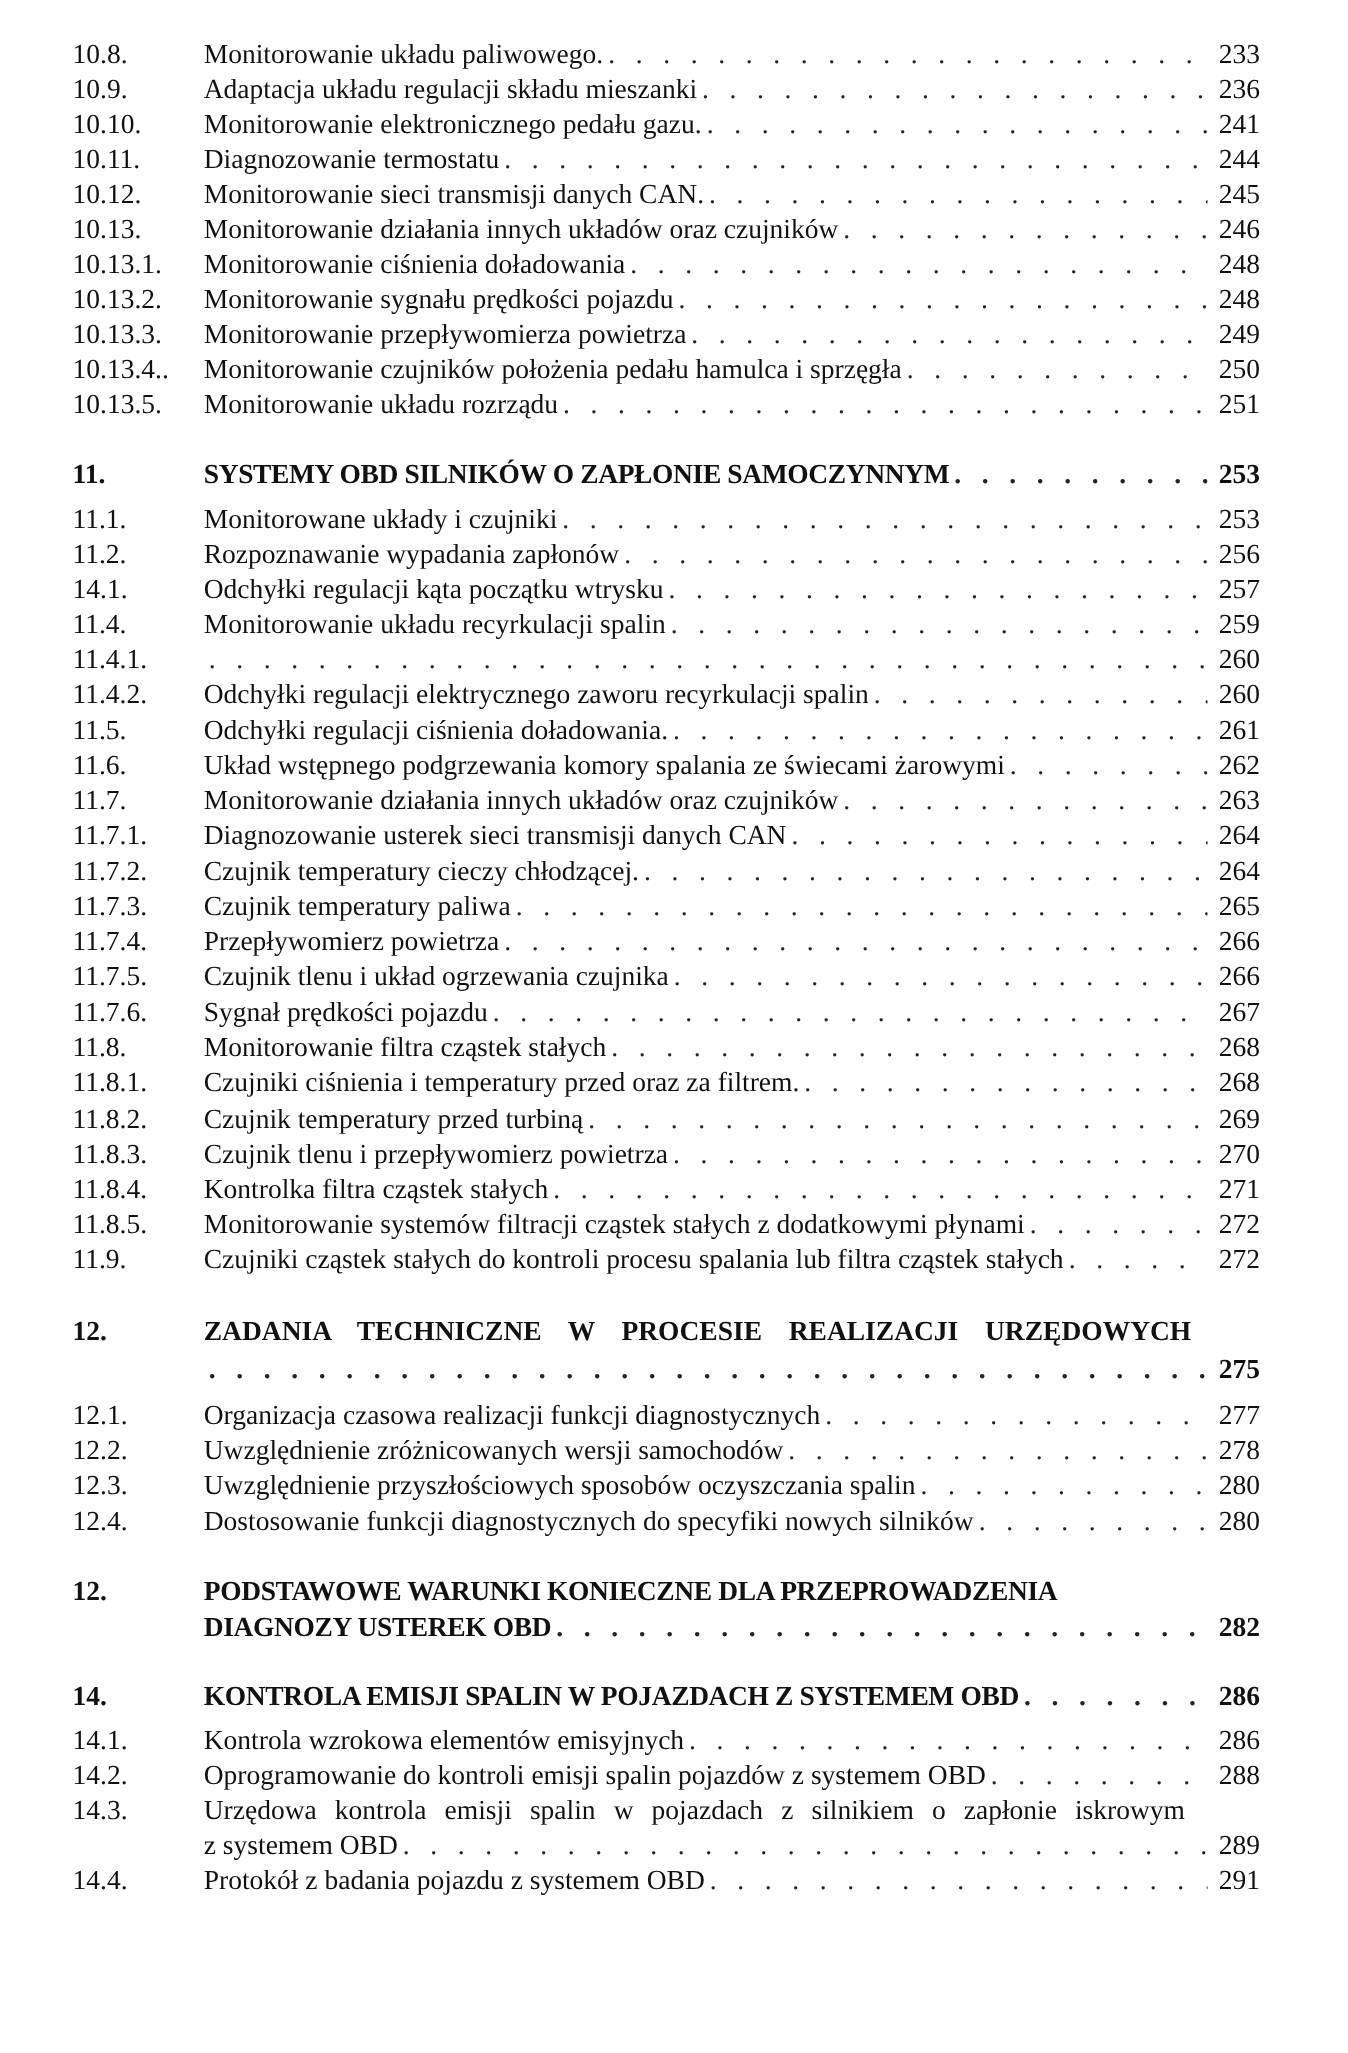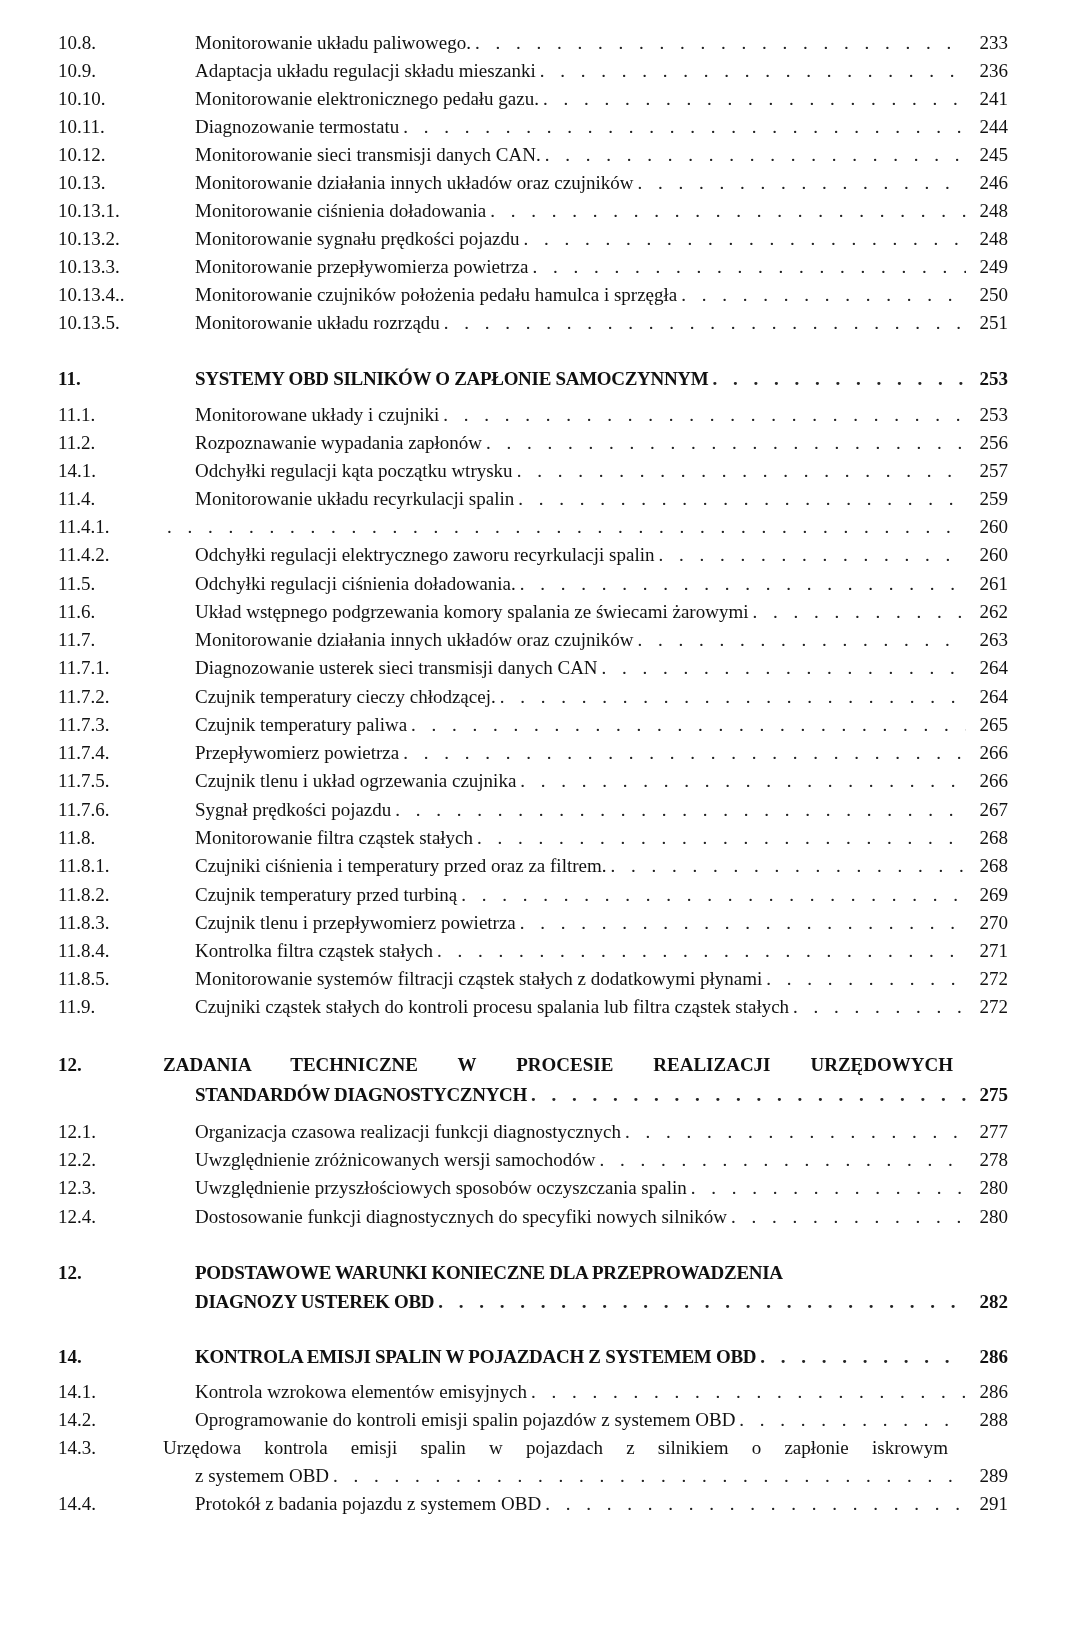--- a/index.html
+++ b/index.html
@@ -4,28 +4,28 @@
   <style>
     html, body { margin: 0; padding: 0; background: #ffffff; }
     body {
       width: 1078px; height: 1642px; position: relative; overflow: hidden;
       font-family: "Liberation Serif", "DejaVu Serif", serif;
       color: #111111;
     }
     .toc { position: absolute; left: 0; top: 0; width: 1078px; }
     .row {
       position: absolute; left: 58px; width: 950px; height: 29px;
-      font-size: 19px; line-height: 29px; white-space: nowrap;
+      font-size: 22px; line-height: 29px; white-space: nowrap;
     }
     .num { position: absolute; left: 0; top: 0; }
     .title-wrap {
       position: absolute; left: 105px; right: 0; top: 0;
       display: flex; align-items: baseline;
     }
-    .title { flex: 0 0 auto; margin-left: 32px; }
+    .title { flex: 0 0 auto; }
     .dots {
       flex: 1 1 auto; overflow: hidden; margin: 0 8px 0 4px;
       color: #222; letter-spacing: 0;
     }
     .dots::before {
       content: ". . . . . . . . . . . . . . . . . . . . . . . . . . . . . . . . . . . . . . . . . . . . . . . . . . . . . . . . . . . . . . . . . . . . . . . .";
       word-spacing: 11px;
     }
     .page { flex: 0 0 auto; text-align: right; min-width: 34px; }
     .chapter { font-weight: bold; }
@@ -312,21 +312,20 @@
         <span class="page">272</span>
       </div>
   </div>
 
   <div class="row chapter justified" style="top:1050px; width:895px">
     <span class="num">12.</span>
     <span class="title-line">ZADANIA TECHNICZNE W PROCESIE REALIZACJI URZĘDOWYCH</span>
   </div>
   <div class="row chapter" style="top:1080px">
     <div class="title-wrap">
-        <span class="title">STANDARDÓW DIAGNOSTYCZNYCH</span>
         <span class="dots"></span>
         <span class="page">275</span>
       </div>
   </div>
   <div class="row" style="top:1117px">
     <span class="num">12.1.</span>
     <div class="title-wrap">
         <span class="title">Organizacja czasowa realizacji funkcji diagnostycznych</span>
         <span class="dots"></span>
         <span class="page">277</span>

